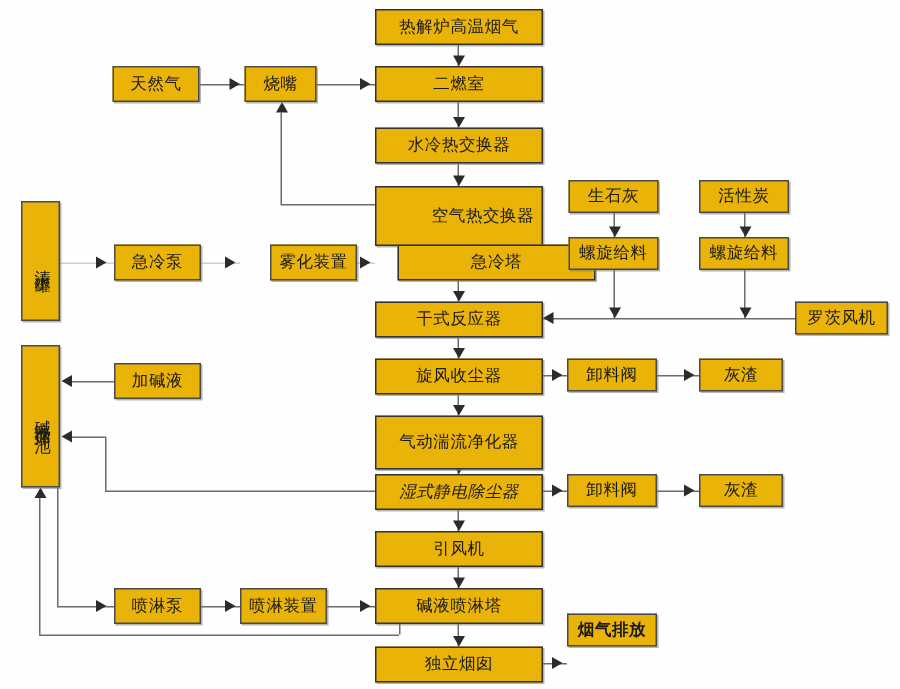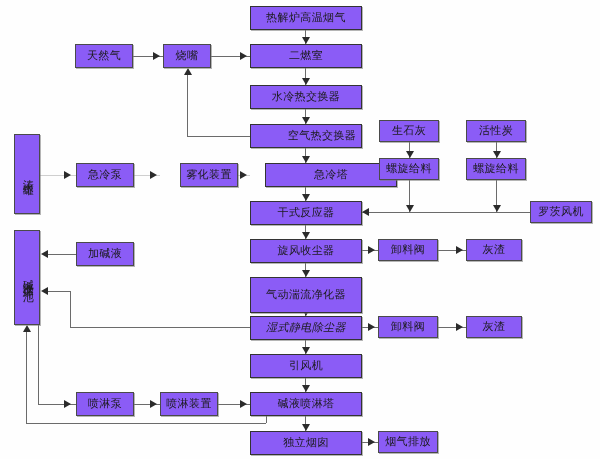--- a/index.html
+++ b/index.html
@@ -7,21 +7,21 @@
   #canvas{
     position:relative;
     width:600px;height:459px;
     background:#fefefe;
     overflow:hidden;
   }
   .node{
     position:absolute;
     box-sizing:border-box;
     border:1px solid #4a4a4a;
-    background:#8b5cf6;
+    background:#eab308;
     display:flex;
     align-items:center;
     justify-content:center;
     text-align:center;
     color:#1a1a1a;
     font-size:11px;
     line-height:1.15;
     letter-spacing:0.4px;
     z-index:5;
     box-shadow:1px 1px 0 rgba(120,120,120,0.55);
@@ -178,21 +178,21 @@
 
   <div class="node thick" style="left:250px;top:6px;width:112px;height:24px;">
       <span>热解炉高温烟气</span>
     </div>
   <div class="node thick" style="left:250px;top:44px;width:112px;height:24px;">
       <span>二燃室</span>
     </div>
   <div class="node thick" style="left:250px;top:85px;width:112px;height:24px;">
       <span>水冷热交换器</span>
     </div>
-  <div class="node thick" style="left:250px;top:124px;width:112px;height:24px;padding-left:32px;">
+  <div class="node thick" style="left:250px;top:124px;width:112px;height:40px;padding-left:32px;">
       <span>空气热交换器</span>
     </div>
   <div class="node thick" style="left:265px;top:163px;width:132px;height:24px;">
       <span>急冷塔</span>
     </div>
   <div class="node thick" style="left:250px;top:201px;width:112px;height:24px;">
       <span>干式反应器</span>
     </div>
   <div class="node thick" style="left:250px;top:239px;width:112px;height:24px;">
       <span>旋风收尘器</span>
@@ -261,17 +261,17 @@
     </div>
   <div class="node" style="left:466px;top:239px;width:56px;height:22px;">
       <span>灰渣</span>
     </div>
   <div class="node" style="left:378px;top:316px;width:60px;height:22px;">
       <span>卸料阀</span>
     </div>
   <div class="node" style="left:466px;top:316px;width:56px;height:22px;">
       <span>灰渣</span>
     </div>
-  <div class="node" style="left:378px;top:431px;width:60px;height:22px;">
+  <div class="node" style="left:378px;top:409px;width:60px;height:22px;font-weight:bold;">
       <span>烟气排放</span>
     </div>
 
 </div>
 
 </body></html>

